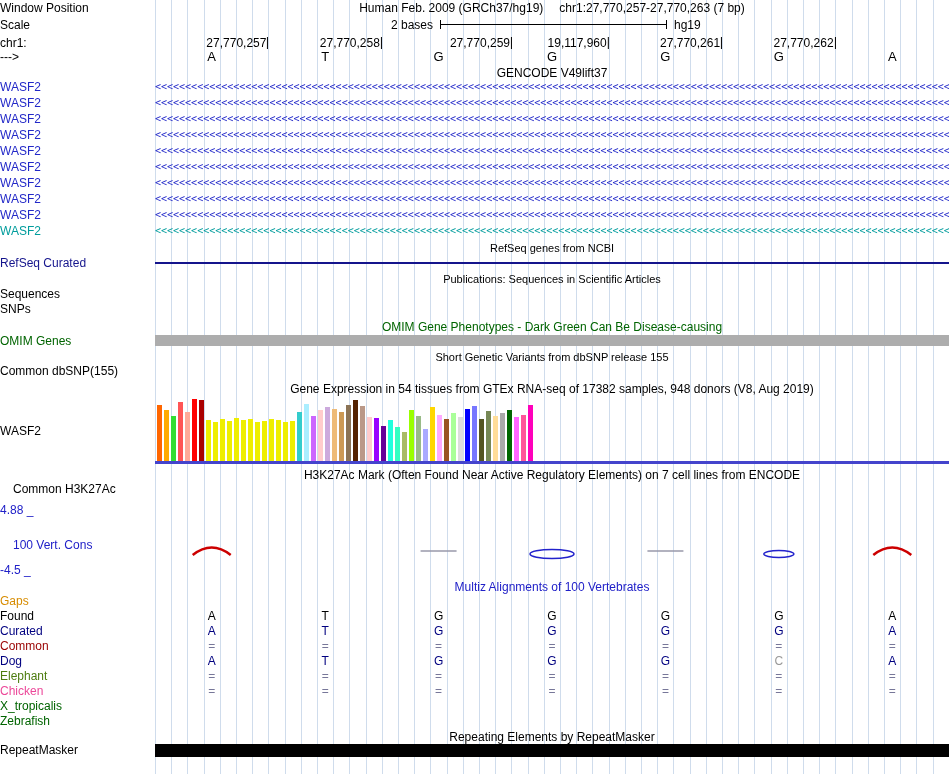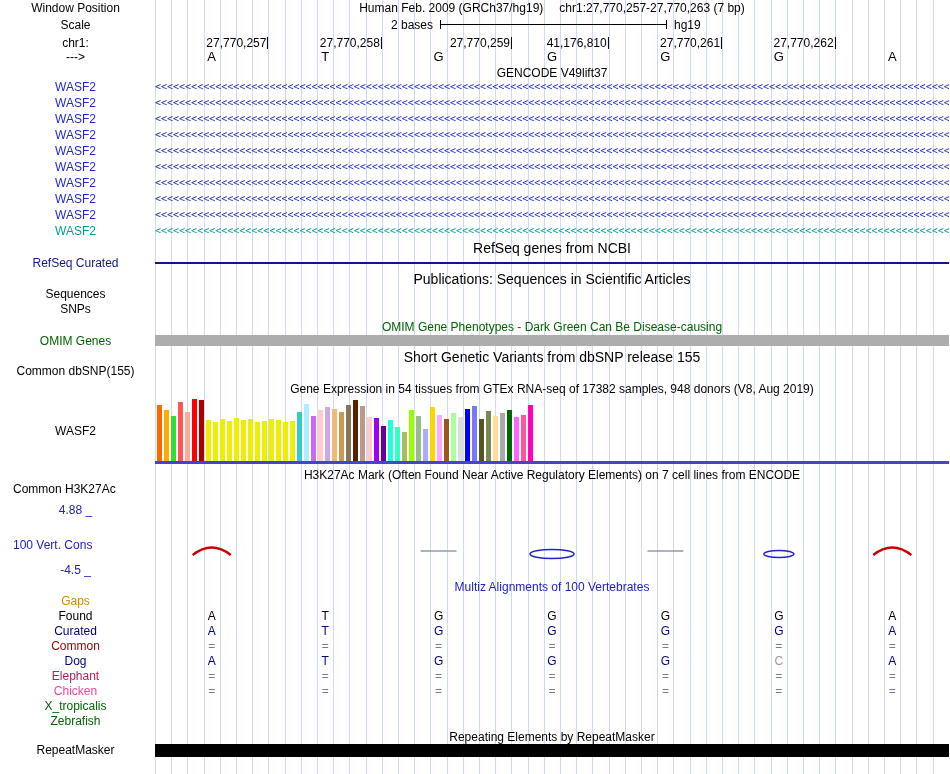--- a/index.html
+++ b/index.html
@@ -1,24 +1,24 @@
 <!DOCTYPE html>
 <html><head>
 <meta charset="utf-8">
 <style>
   * { margin:0; padding:0; box-sizing:border-box; }
   body { background:#fff; }
   #canvas { position:relative; width:950px; height:774px; background:#fff; overflow:hidden;
             font-family:"Liberation Sans","DejaVu Sans",sans-serif; font-size:12px; color:#000; }
   #guides { position:absolute; left:155px; top:0; width:794px; height:774px;
             background:repeating-linear-gradient(to right,#cfdcec 0,#cfdcec 1px,transparent 1px,transparent 16.2px); }
-  .lbl { position:absolute; left:0; width:151px; text-align:center; white-space:nowrap; height:14px; line-height:14px; }
+  .lbl { position:absolute; left:0; width:151px; text-align:left; white-space:nowrap; height:14px; line-height:14px; }
   .lbl-left { position:absolute; left:13px; white-space:nowrap; height:14px; line-height:14px; }
   .hdr { position:absolute; left:155px; width:794px; text-align:center; height:14px; line-height:14px; white-space:nowrap; }
-  .hdr-sm { font-size:14px; }
+  .hdr-sm { font-size:11px; }
   #title-row { position:absolute; left:155px; top:1px; width:794px; display:flex; justify-content:center; gap:16px; white-space:nowrap; }
   #scale-row { position:absolute; left:155px; top:18px; width:794px; height:14px; }
   #scale-text { position:absolute; right:516px; line-height:14px; }
   #scale-bar { position:absolute; left:285px; top:2px; width:227px; height:9px;
                border-left:1px solid #000; border-right:1px solid #000;
                background:linear-gradient(#000,#000) 0 50%/100% 1px no-repeat; }
   #scale-genome { position:absolute; left:519px; line-height:14px; }
   #coord-row { position:absolute; left:155px; top:36px; width:794px; height:14px; }
   .coord { position:absolute; top:0; transform:translateX(-100%); display:flex; align-items:center; white-space:nowrap; }
   .tick { width:1px; height:12px; background:#000; margin-left:1px; }
@@ -64,21 +64,21 @@
       </div>
       <div class="coord" style="left: 226.857px;">
         <span>27,770,258</span>
         <span class="tick"></span>
       </div>
       <div class="coord" style="left: 357px;">
         <span>27,770,259</span>
         <span class="tick"></span>
       </div>
       <div class="coord" style="left: 453.714px;">
-        <span>41,176,810</span>
+        <span>19,117,960</span>
         <span class="tick"></span>
       </div>
       <div class="coord" style="left: 567.143px;">
         <span>27,770,261</span>
         <span class="tick"></span>
       </div>
       <div class="coord" style="left: 680.571px;">
         <span>27,770,262</span>
         <span class="tick"></span>
       </div>
@@ -204,21 +204,21 @@
       <ellipse cx="623.8571428571429" cy="26" rx="15" ry="3.5" fill="none" stroke-width="1.5" stroke="#2222cc"></ellipse>
       <path d="M 718.2857142857143 27 Q 737.2857142857143 12 756.2857142857143 27" fill="none" stroke-width="2.5" stroke="#cc0000"></path>
     </svg>
 
   <div class="hdr" style="top: 580px; color: rgb(32, 32, 200);">Multiz Alignments of 100 Vertebrates</div>
   <div class="lbl" style="top: 594px; color: rgb(215, 140, 0);">Gaps</div>
   <div class="lbl" style="top: 609px; color: rgb(0, 0, 0);">Found</div>
   <div class="lbl" style="top: 624px; color: rgb(0, 0, 128);">Curated</div>
   <div class="lbl" style="top: 639px; color: rgb(153, 0, 0);">Common</div>
   <div class="lbl" style="top: 654px; color: rgb(0, 0, 128);">Dog</div>
-  <div class="lbl" style="top: 669px; color: #be185d;">Elephant</div>
+  <div class="lbl" style="top: 669px; color: #4d7c0f;">Elephant</div>
   <div class="lbl" style="top: 684px; color: #ec4899;">Chicken</div>
   <div class="lbl" style="top: 699px; color: rgb(0, 100, 0);">X_tropicalis</div>
   <div class="lbl" style="top: 714px; color: rgb(0, 100, 0);">Zebrafish</div>
   <div class="mz-row" style="top:609px">
       <span class="base" style="color: rgb(0, 0, 0); left: 56.7143px;">A</span>
       <span class="base" style="color: rgb(0, 0, 0); left: 170.143px;">T</span>
       <span class="base" style="color: rgb(0, 0, 0); left: 283.571px;">G</span>
       <span class="base" style="color: rgb(0, 0, 0); left: 397px;">G</span>
       <span class="base" style="color: rgb(0, 0, 0); left: 510.429px;">G</span>
       <span class="base" style="color: rgb(0, 0, 0); left: 623.857px;">G</span>

